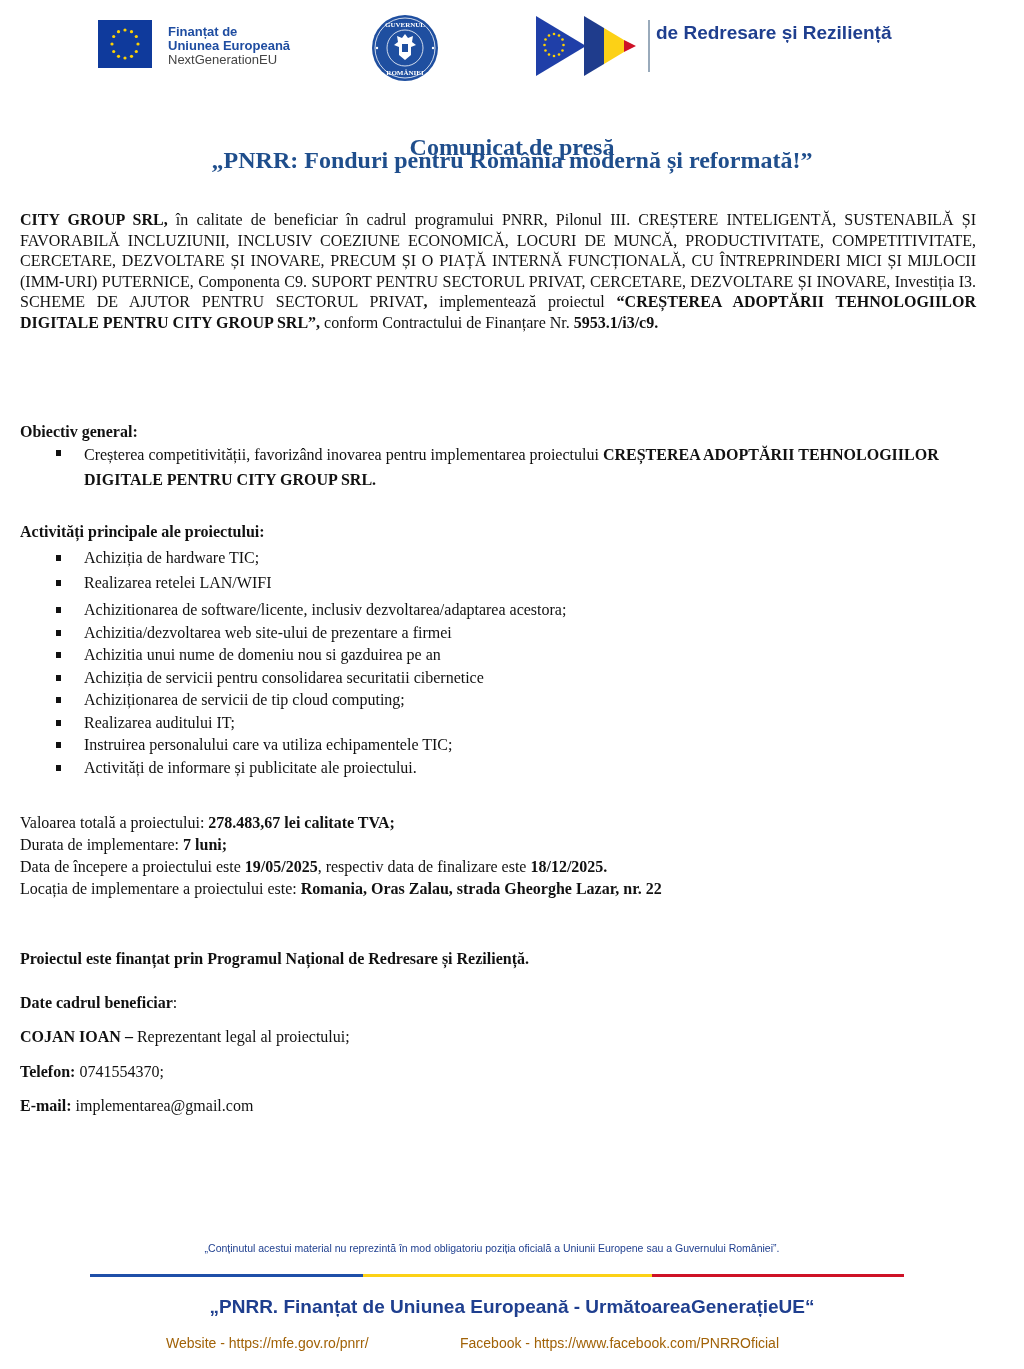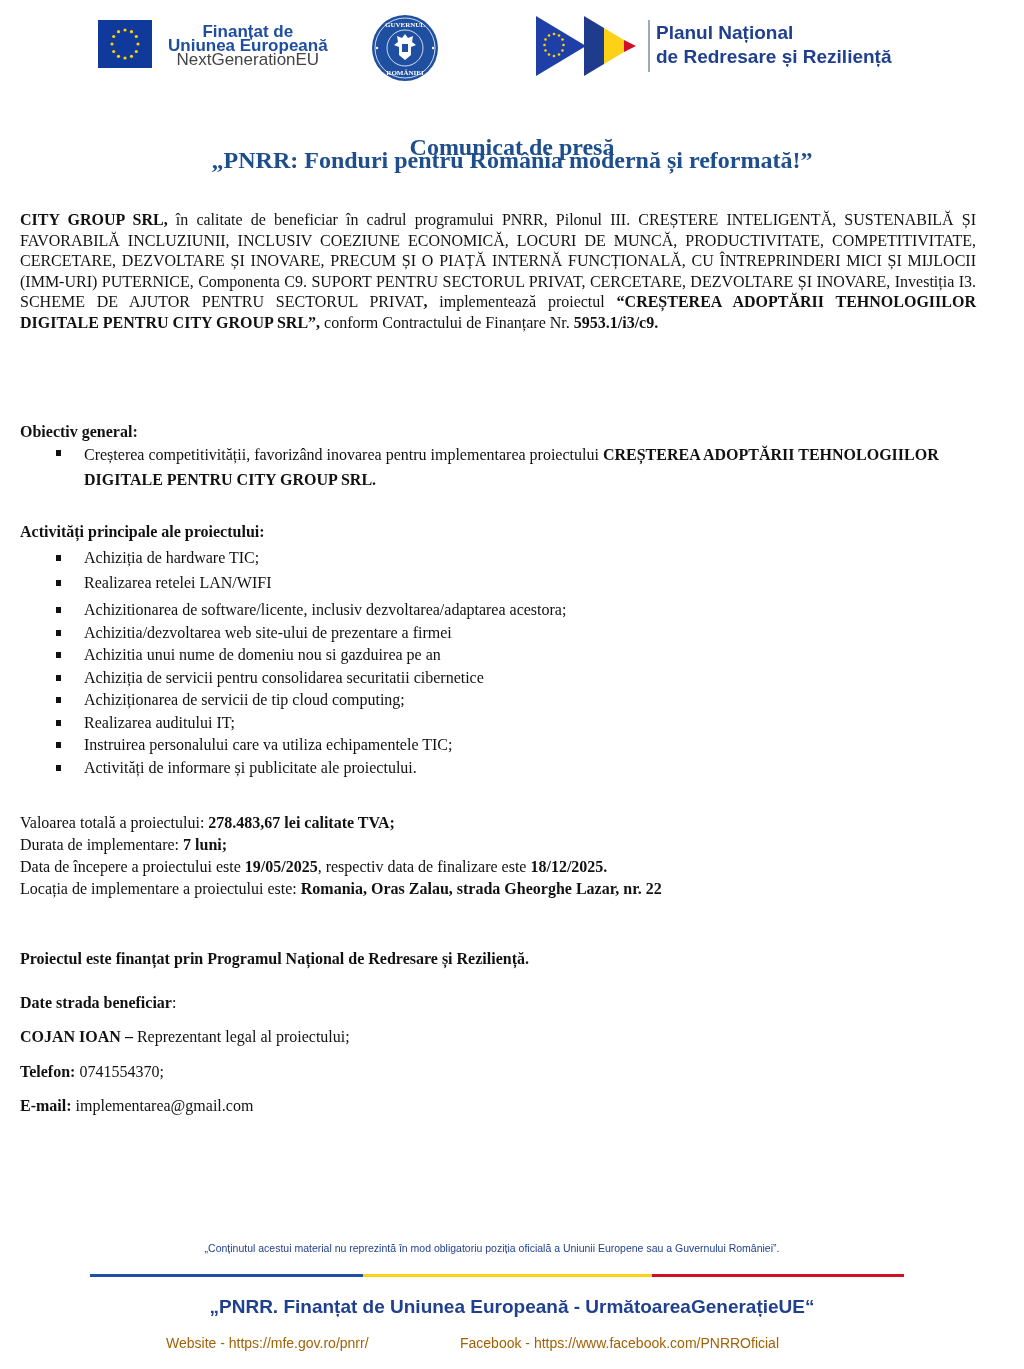--- a/index.html
+++ b/index.html
@@ -3,21 +3,21 @@
 <meta charset="utf-8">
 <style>
   html, body { margin: 0; padding: 0; background: #ffffff; }
   body { width: 1024px; height: 1369px; position: relative; overflow: hidden;
          font-family: "Liberation Serif", serif; color: #111; }
   .abs { position: absolute; }
 
   
   .eu-flag { left: 98px; top: 20px; width: 54px; height: 48px; background: #0f3a9c; }
   .eu-flag svg { width: 100%; height: 100%; display: block; }
-  .eu-text { left: 168px; top: 25px; font-family: "Liberation Sans", sans-serif; font-size: 17px; line-height: 14px; color: #1f4da1; text-align: center; }
+  .eu-text { left: 168px; top: 25px; font-family: "Liberation Sans", sans-serif; font-size: 13px; line-height: 14px; color: #1f4da1; }
   .eu-text b { font-weight: bold; display: block; }
   .eu-text span.ng { color: #444; display: block; }
   .gov-seal { left: 371px; top: 14px; width: 68px; height: 68px; }
   .pnrr-logo { left: 536px; top: 16px; width: 110px; height: 60px; }
   .pnrr-divider { left: 648px; top: 20px; width: 2px; height: 52px; background: #9ab; }
   .pnrr-text { left: 656px; top: 21px; font-family: "Liberation Sans", sans-serif; font-size: 19px; line-height: 24px; color: #1f3f8f; font-weight: bold; }
 
   
   .title { left: 0; width: 1024px; text-align: center; color: #1f4e8c; font-weight: bold; font-size: 24px; }
   .t1 { top: 114px; margin-top: 20px; }
@@ -103,21 +103,20 @@
         <circle cx="9.5" cy="23.5" r="1.3"></circle>
         <circle cx="13" cy="19.5" r="1.3"></circle>
     </g>
     <polygon points="48,0 48,60 68,48 68,12" fill="#1f3c8c"></polygon>
     <polygon points="68,12 68,48 88,36 88,24" fill="#fcd116"></polygon>
     <polygon points="88,24 88,36 100,30" fill="#ce1126"></polygon>
   </svg>
 </div>
 <div class="abs pnrr-divider"></div>
 <div class="abs pnrr-text">
-  <div>Planul Național</div>
   <div style="font-weight: normal; font-weight: bold;">de Redresare și Reziliență</div>
 </div>
 
 <div class="abs title t1">Comunicat de presă</div>
 <div class="abs title t2">„PNRR: Fonduri pentru România modernă și reformată!”</div>
 
 <div class="abs para intro">
   <b>CITY GROUP  SRL,</b><span> în calitate de beneficiar în cadrul programului PNRR, Pilonul III. CREȘTERE INTELIGENTĂ, SUSTENABILĂ ȘI FAVORABILĂ INCLUZIUNII, INCLUSIV COEZIUNE ECONOMICĂ, LOCURI DE MUNCĂ, PRODUCTIVITATE, COMPETITIVITATE, CERCETARE, DEZVOLTARE ȘI INOVARE, PRECUM ȘI O PIAȚĂ INTERNĂ FUNCȚIONALĂ, CU ÎNTREPRINDERI MICI ȘI MIJLOCII (IMM-URI) PUTERNICE, Componenta C9. SUPORT PENTRU SECTORUL PRIVAT, CERCETARE, DEZVOLTARE ȘI INOVARE, Investiția I3. SCHEME DE AJUTOR PENTRU SECTORUL PRIVAT</span><b>,</b><span> implementează proiectul </span><b>“CREȘTEREA ADOPTĂRII TEHNOLOGIILOR DIGITALE PENTRU CITY GROUP SRL”,</b><span>  conform Contractului de Finanțare Nr. </span><b>5953.1/i3/c9.</b>
 </div>
 
@@ -142,21 +141,21 @@
 
 <div class="abs info" style="top: 812px;">
   <div><span>Valoarea totală a proiectului: </span><b>278.483,67 lei calitate TVA;</b></div>
   <div><span>Durata de implementare: </span><b>7 luni;</b></div>
   <div><span>Data de începere a proiectului este </span><b>19/05/2025</b><span>, respectiv data de finalizare este </span><b>18/12/2025.</b></div>
   <div><span>Locația de implementare a proiectului este: </span><b>Romania, Oras Zalau, strada Gheorghe Lazar, nr. 22</b></div>
 </div>
 
 <div class="line" style="top: 950px; font-weight: bold;">Proiectul este finanțat prin Programul Național de Redresare și Reziliență.</div>
 
-<div class="line" style="top: 994px;"><b>Date strada beneficiar</b><span>:</span></div>
+<div class="line" style="top: 994px;"><b>Date cadrul beneficiar</b><span>:</span></div>
 <div class="line" style="top: 1028px;"><b>COJAN IOAN –</b><span> Reprezentant legal al proiectului;</span></div>
 <div class="line" style="top: 1063px;"><b>Telefon:</b><span> 0741554370;</span></div>
 <div class="line" style="top: 1097px;"><b>E-mail:</b><span> implementarea@gmail.com</span></div>
 
 <div class="abs disclaimer">„Conținutul acestui material nu reprezintă în mod obligatoriu poziția oficială a Uniunii Europene sau a Guvernului României”.</div>
 <div class="abs tricolor">
   <div style="width: 33.5%; background: #1f4fa8;"></div>
   <div style="width: 35.5%; background: #fcd116;"></div>
   <div style="width: 31%; background: #ce1126;"></div>
 </div>

